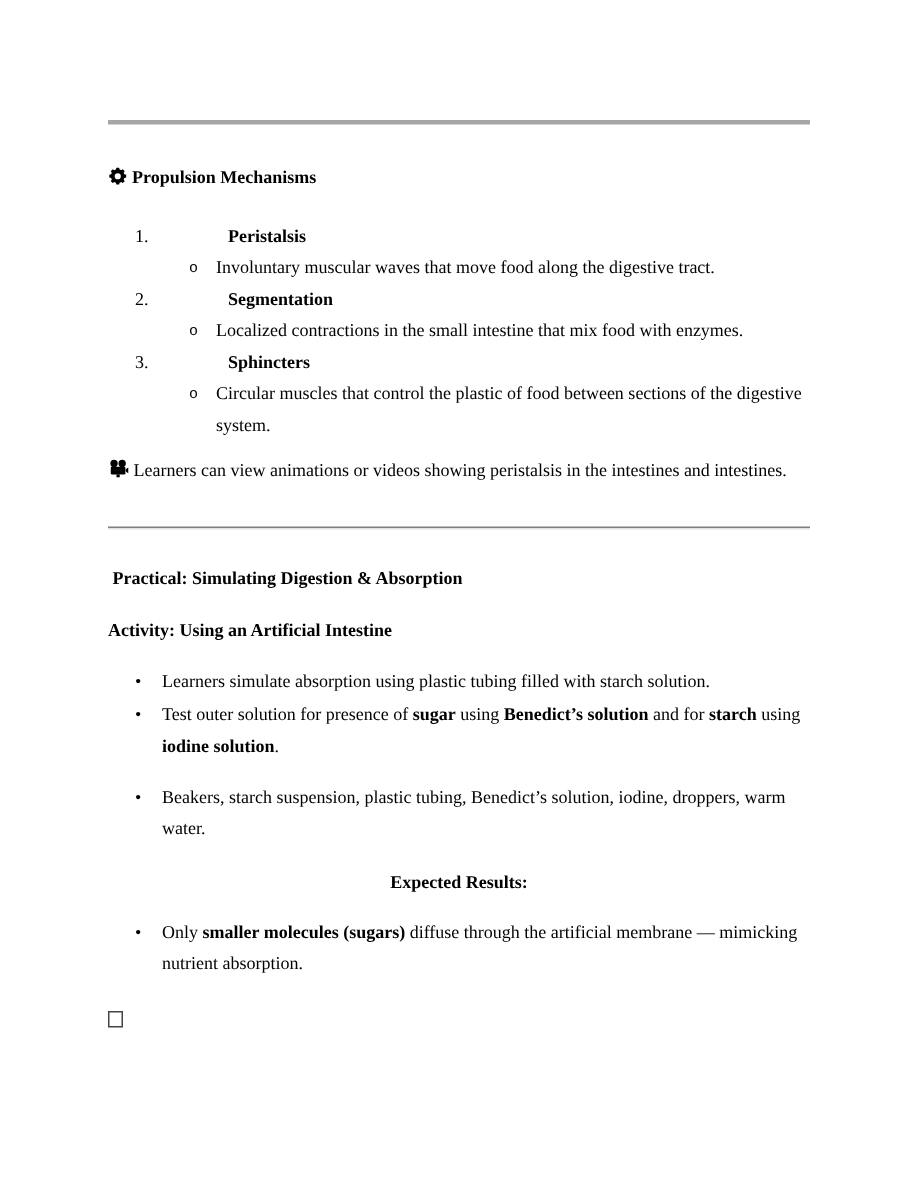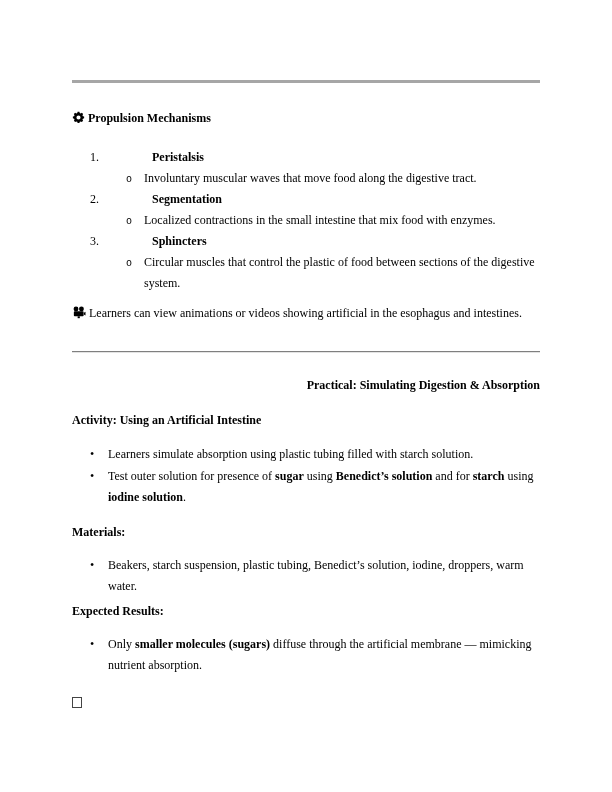--- a/index.html
+++ b/index.html
@@ -20,24 +20,24 @@
   }
   .rule-mid {
     margin: 27px 0 0 0; border: 0;
     border-top: 1px solid #7f7f7f;
     border-bottom: 1px solid #e3e3e3;
     height: 0;
   }
 
   .h { font-size: 12px; font-weight: bold; line-height: 21px; margin: 0; }
   .gear-heading { margin-top: 25px; }
-  .practical-title { margin-top: 22px; padding-left: 3px; text-align: right; }
+  .practical-title { margin-top: 22px; padding-left: 3px; }
   .activity-heading { margin-top: 14px; }
   .materials-heading { margin-top: 13px; }
-  .expected-heading { margin-top: 3px; }
+  .expected-heading { margin-top: 14px; text-align: center; }
 
   .icon { display: inline-block; }
   .icon svg { width: 13px; height: 13px; fill: #000; vertical-align: -2px; }
   .cam svg { width: 14px; height: 13px; }
 
   .numlist { margin: 18px 0 0 0; padding: 0; list-style: none; }
   .num-line { position: relative; padding-left: 36px; line-height: 21px; }
   .num-line .marker { position: absolute; left: 18px; font-weight: normal; }
   .num-line b { font-weight: bold; margin-left: 44px; }
   .sub-line { position: relative; padding-left: 72px; line-height: 21px; }
@@ -109,41 +109,40 @@
       </li>
     </ol>
 
     <p class="media-note"><span class="icon cam"><svg viewBox="0 0 24 24">
             <circle cx="6.5" cy="5.5" r="4.5"></circle>
             <circle cx="16.5" cy="5.5" r="4.5"></circle>
             <rect x="2.5" y="9.5" width="18" height="9.5" rx="1.5"></rect>
             <path d="M21 12.5l3-2v7l-3-2z"></path>
             <rect x="9.5" y="19" width="4" height="3.5"></rect>
           </svg></span>
-      <span>Learners can view animations or videos showing artificial in the esophagus and intestines.</span>
+      <span>Learners can view animations or videos showing peristalsis in the intestines and intestines.</span>
     </p>
 
     <hr class="rule-mid">
 
     <h3 class="h practical-title">Practical: Simulating Digestion &amp; Absorption</h3>
 
     <h3 class="h activity-heading">Activity: Using an Artificial Intestine</h3>
 
     <ul class="bullets activity">
       <li>
         <span class="marker">•</span>
         <span><span>Learners simulate absorption using plastic tubing filled with starch solution.</span></span>
       </li>
       <li>
         <span class="marker">•</span>
         <span><span>Test outer solution for presence of </span><b>sugar</b><span> using </span><b>Benedict’s solution</b><span> and for </span><b>starch</b><span> using </span><b>iodine solution</b><span>.</span></span>
       </li>
     </ul>
 
-    <h3 class="h materials-heading">Materials:</h3>
 
     <ul class="bullets materials">
       <li>
         <span class="marker">•</span>
         <span><span>Beakers, starch suspension, plastic tubing, Benedict’s solution, iodine, droppers, warm water.</span></span>
       </li>
     </ul>
 
     <h3 class="h expected-heading">Expected Results:</h3>
 

